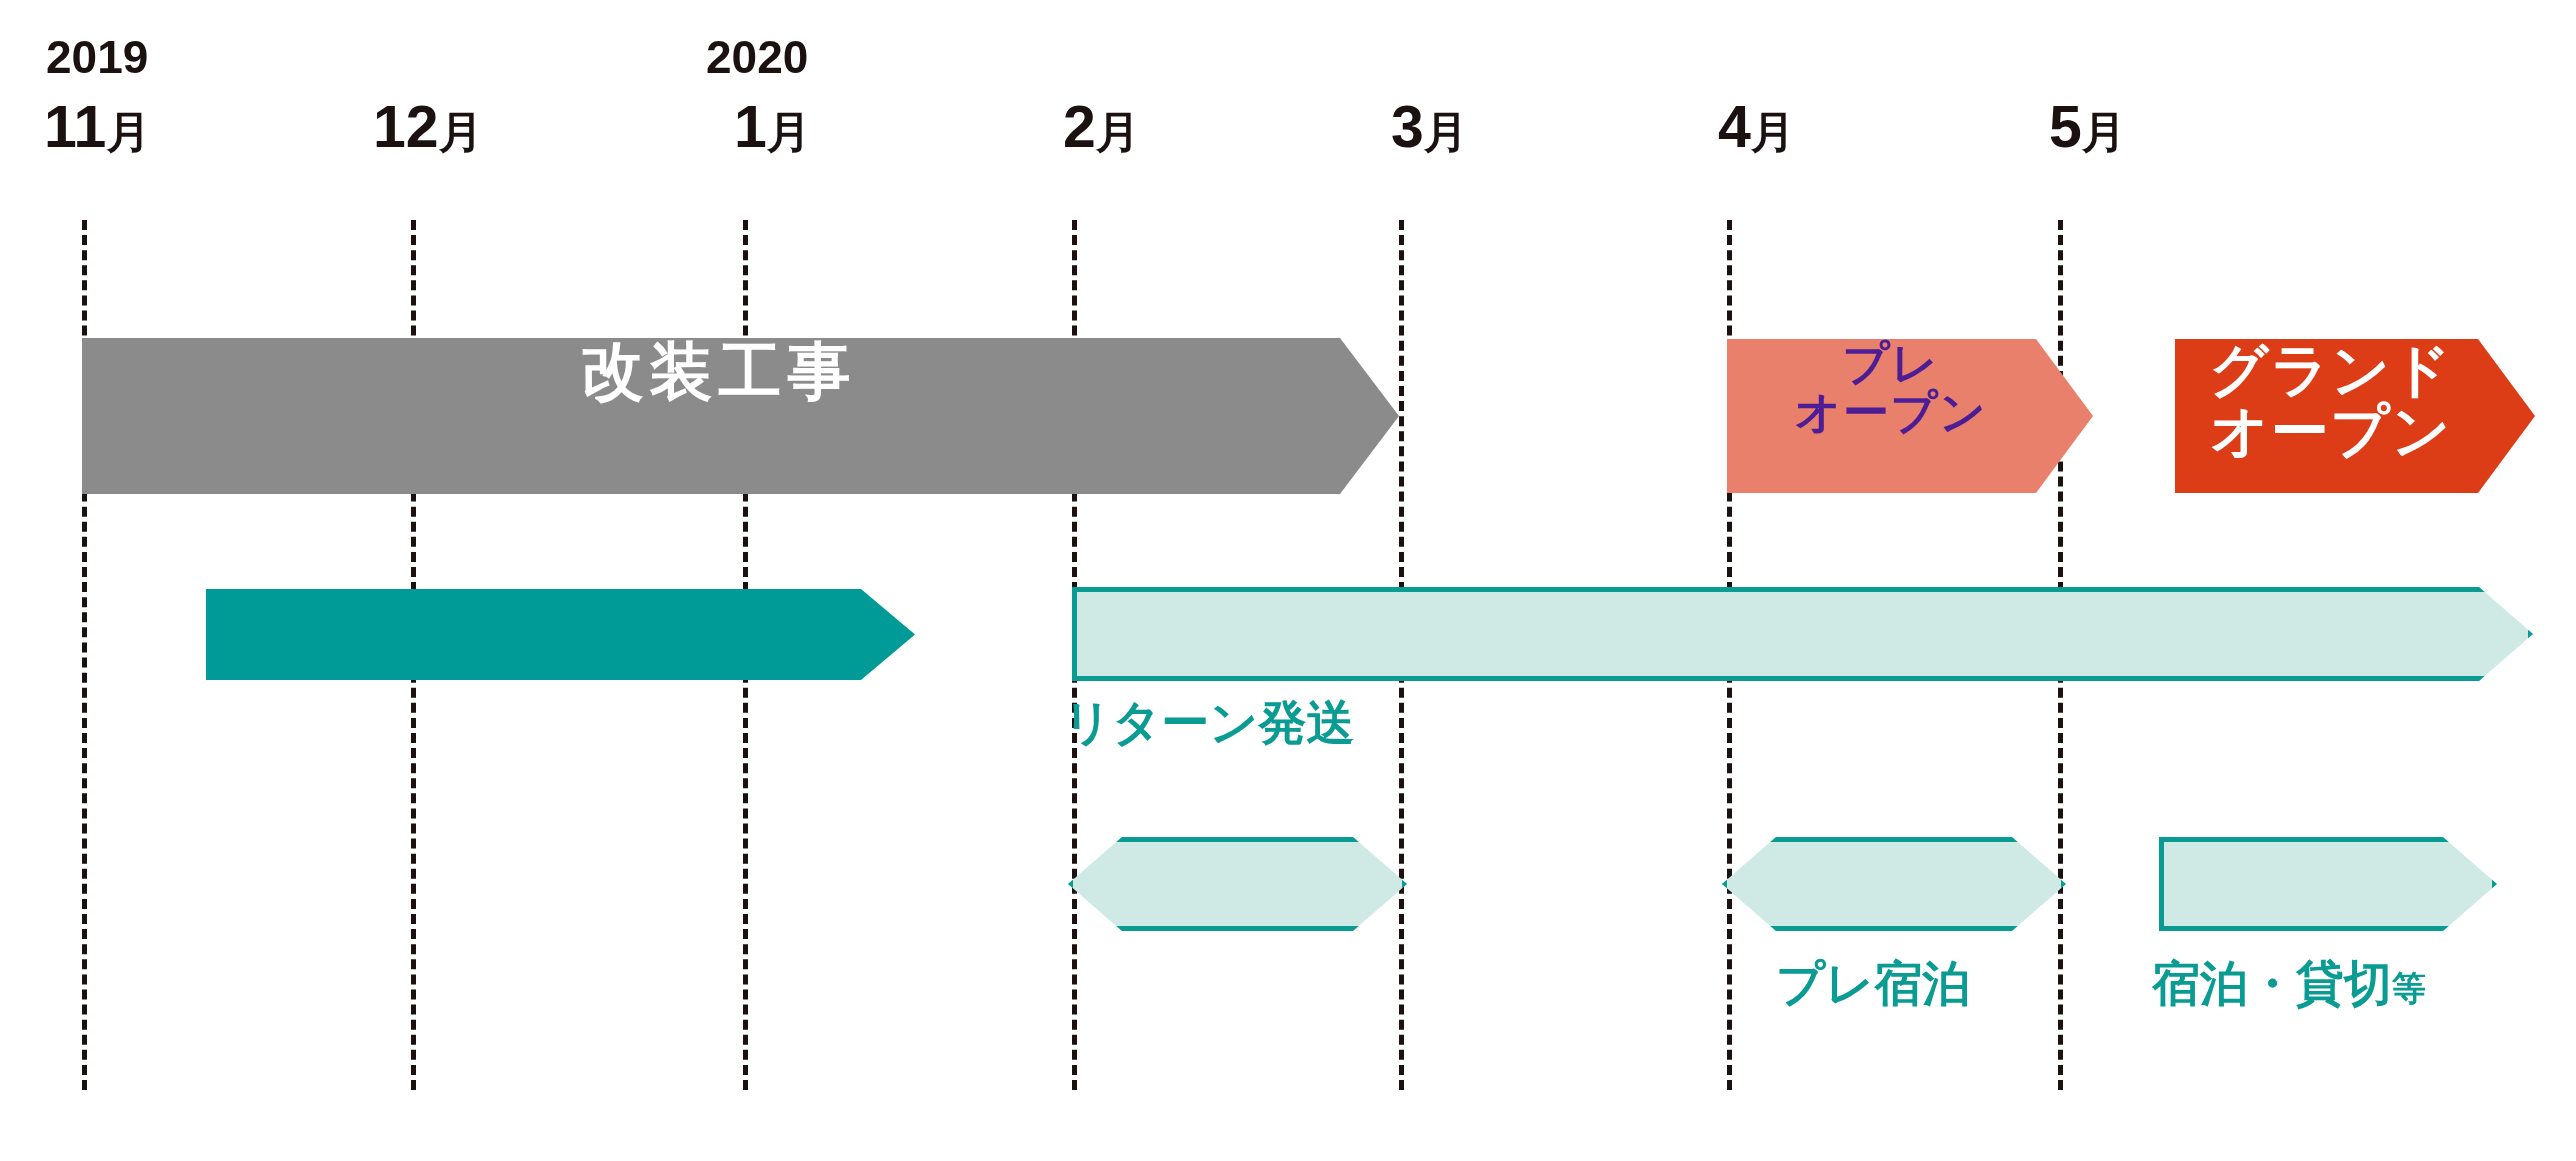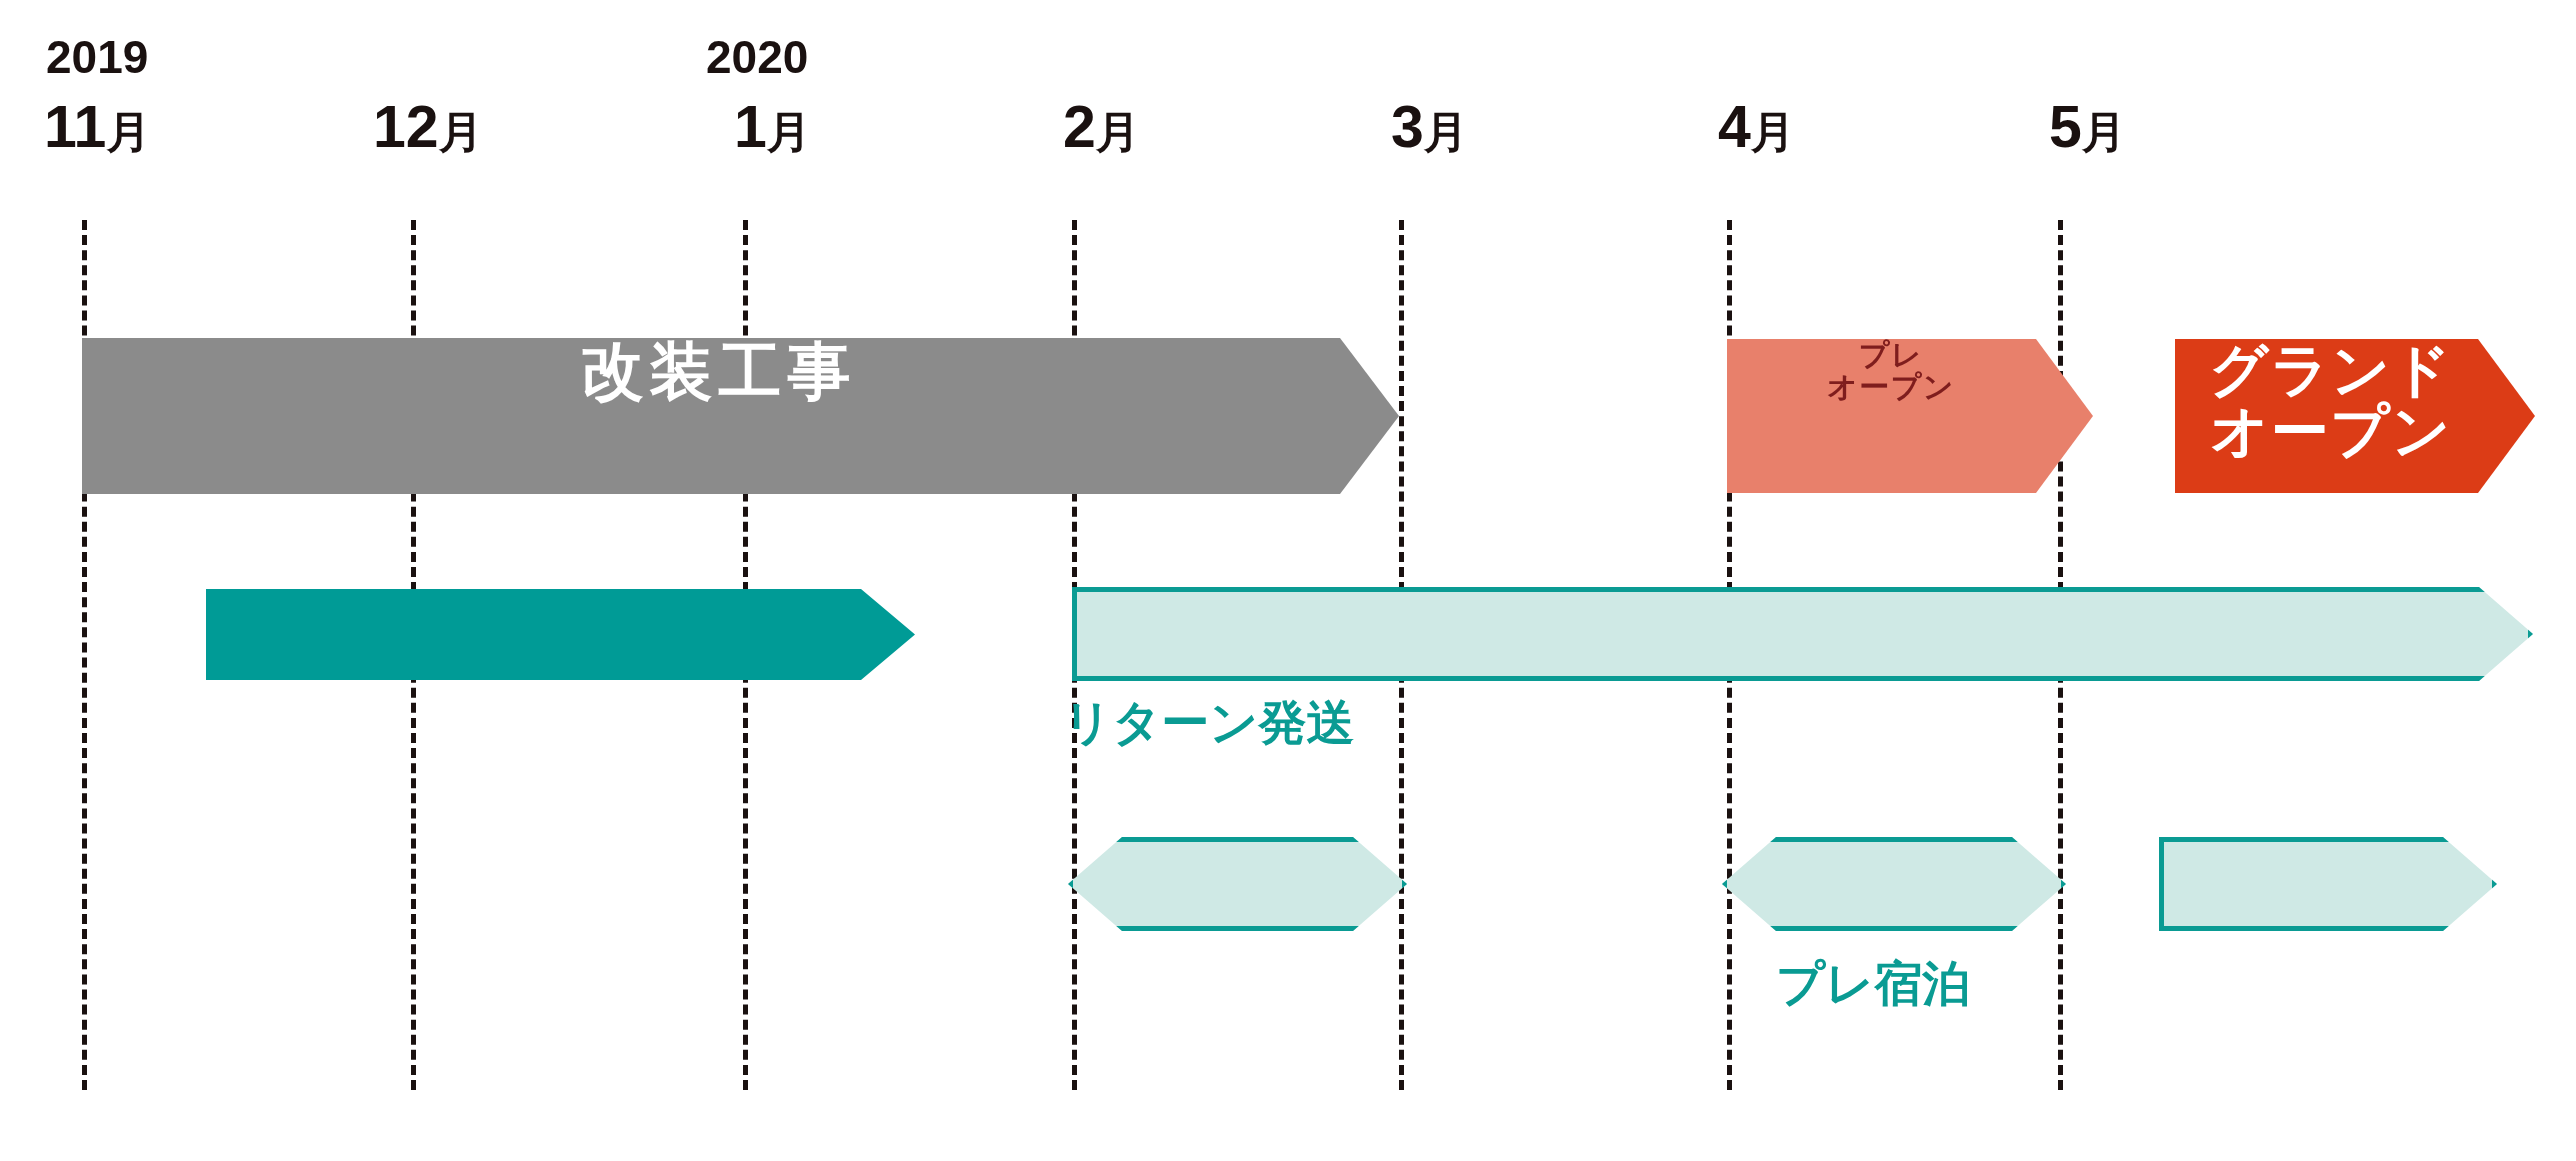--- a/index.html
+++ b/index.html
@@ -71,22 +71,22 @@
     letter-spacing:5.9px;
     margin-right:44px;
   }
 
   
   .bar-preopen{
     background:#e8806b;
     clip-path:polygon(0 0, calc(100% - 57px) 0, 100% 50%, calc(100% - 57px) 100%, 0 100%);
   }
   .bar-preopen .bar-text{
-    color:#7f1d1d;
-    font-size:30px;
+    color:#4c1d95;
+    font-size:46px;
     letter-spacing:1.5px;
     margin-right:38px;
   }
 
   
   .bar-grandopen{
     background:#dc3c16;
     clip-path:polygon(0 0, calc(100% - 57px) 0, 100% 50%, calc(100% - 57px) 100%, 0 100%);
   }
   .bar-grandopen .bar-text{
@@ -182,15 +182,18 @@
 
   <div class="bar bar-outline-arrow" style="left:1072px; top:587px; width:1461px; height:94px;"></div>
   <div class="caption" style="left:1063px; top:699px;">リターン発送</div>
 
   <div class="bar bar-outline-hex" style="left:1068px; top:837px; width:339px; height:94px;"></div>
 
   <div class="bar bar-outline-hex" style="left:1722px; top:837px; width:344px; height:94px;"></div>
   <div class="caption" style="left:1776px; top:960px;">プレ宿泊</div>
 
   <div class="bar bar-outline-arrow" style="left:2159px; top:837px; width:338px; height:94px;"></div>
+  <div class="caption" style="left:2152px; top:960px;">
+    <span>宿泊・貸切</span><span class="small">等</span>
+  </div>
 
 </div>
 
 
 </body></html>

